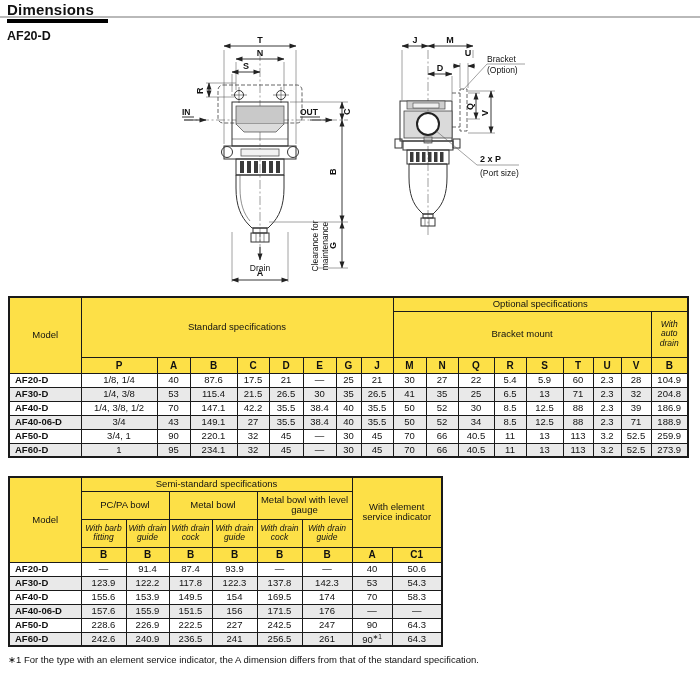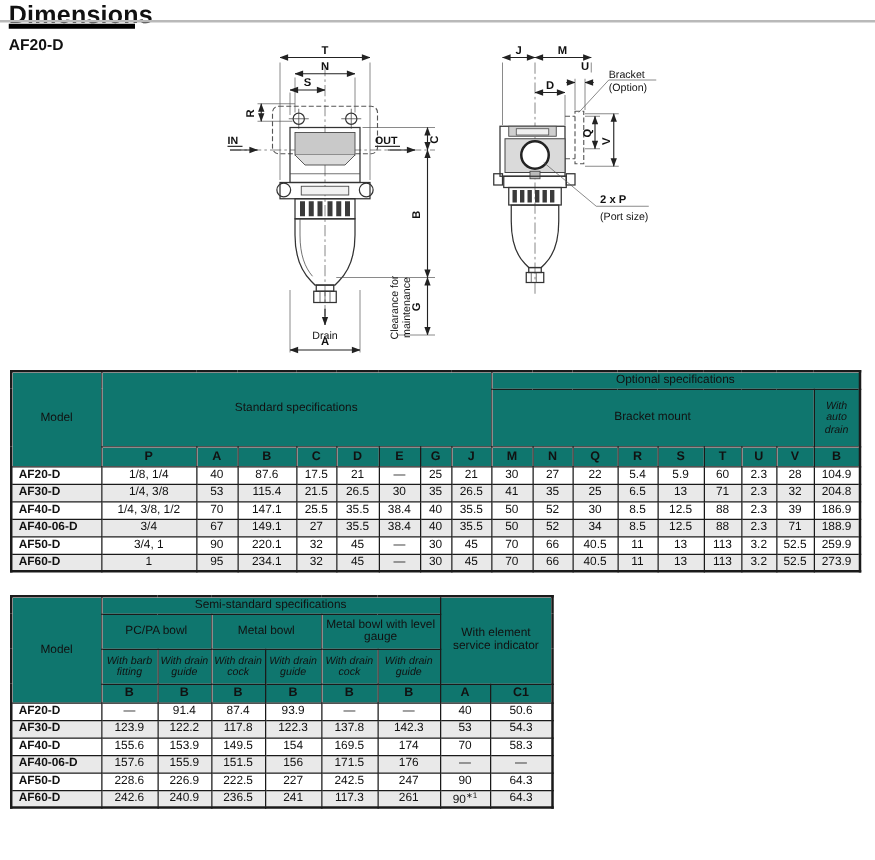--- a/index.html
+++ b/index.html
@@ -1,37 +1,37 @@
 <!DOCTYPE html>
 <html><head>
 <meta charset="utf-8">
 <style>
   html,body{margin:0;padding:0;background:#fff;}
   body{width:700px;height:688px;font-family:"Liberation Sans",sans-serif;color:#111;}
   .page{position:relative;width:700px;height:688px;background:#fff;overflow:hidden;}
 
-  .title{position:absolute;left:7px;top:1px;font-size:20px;font-weight:bold;letter-spacing:.2px;text-align:right;}
+  .title{position:absolute;left:7px;top:1px;font-size:15px;font-weight:bold;letter-spacing:.2px;text-align:right;}
   .rule-gray{position:absolute;left:0;top:16px;width:700px;height:2px;background:#b9b9b9;}
   .rule-black{position:absolute;left:7px;top:19px;width:101px;height:4px;background:#000;}
   .model-subtitle{position:absolute;left:7px;top:29px;font-size:12.5px;font-weight:bold;}
 
   svg text{font-size:9px;font-weight:bold;fill:#111;font-family:"Liberation Sans",sans-serif;}
   svg text.reg{font-weight:normal;font-size:8.5px;}
   .ol{stroke:#333;stroke-width:1;fill:none;}
   .dl{stroke:#222;stroke-width:0.9;fill:none;}
   .xl{stroke:#555;stroke-width:0.55;fill:none;}
   .cl{stroke:#777;stroke-width:0.7;fill:none;stroke-dasharray:9 2.5 2 2.5;}
   .dsh{stroke:#555;stroke-width:0.9;fill:none;stroke-dasharray:4 2;}
   .thin{stroke:#444;stroke-width:0.6;fill:none;}
 
   table{border-collapse:collapse;table-layout:fixed;background:#fff;}
   table,td,th{border:1px solid #1a1a1a;}
   table{border-width:2px;}
   th,td{font-size:9.5px;font-weight:normal;text-align:center;vertical-align:middle;padding:0 1px;overflow:hidden;line-height:1.1;}
-  th{background:#0f766e;}
+  th{background:#fde047;}
   th.let{font-weight:bold;font-size:10px;}
   th.small{font-size:8.5px;font-style:italic;}
   td.model-c{text-align:left;padding-left:5px;font-weight:bold;}
   tbody tr{height:14px;}
   tbody tr:nth-child(even) td{background:#e9e9e9;}
   tr.r14{height:14px;} tr.r46{height:46px;} tr.r16{height:16px;} tr.r28{height:28px;} tr.r15{height:15px;}
   sup{font-size:6.5px;}
 
   .t1{position:absolute;left:8px;top:296px;}
   .t2{position:absolute;left:8px;top:476px;}
@@ -332,39 +332,39 @@
           <td>71</td>
           <td>2.3</td>
           <td>32</td>
           <td>204.8</td>
         </tr>
         <tr>
           <td class="model-c">AF40-D</td>
           <td>1/4, 3/8, 1/2</td>
           <td>70</td>
           <td>147.1</td>
-          <td>25.5</td>
+          <td>42.2</td>
           <td>35.5</td>
           <td>38.4</td>
           <td>40</td>
           <td>35.5</td>
           <td>50</td>
           <td>52</td>
           <td>30</td>
           <td>8.5</td>
           <td>12.5</td>
           <td>88</td>
           <td>2.3</td>
           <td>39</td>
           <td>186.9</td>
         </tr>
         <tr>
           <td class="model-c">AF40-06-D</td>
           <td>3/4</td>
-          <td>67</td>
+          <td>43</td>
           <td>149.1</td>
           <td>27</td>
           <td>35.5</td>
           <td>38.4</td>
           <td>40</td>
           <td>35.5</td>
           <td>50</td>
           <td>52</td>
           <td>34</td>
           <td>8.5</td>
@@ -514,22 +514,26 @@
           <td>247</td>
           <td>90</td>
           <td>64.3</td>
         </tr>
         <tr>
           <td class="model-c">AF60-D</td>
           <td>242.6</td>
           <td>240.9</td>
           <td>236.5</td>
           <td>241</td>
-          <td>117.3</td>
+          <td>256.5</td>
           <td>261</td>
           <td>90<sup>∗1</sup></td>
           <td>64.3</td>
         </tr>
       </tbody>
   </table>
 
+  <div class="footnote">
+    <span>∗1</span>
+    <span>For the type with an element service indicator, the A dimension differs from that of the standard specification.</span>
+  </div>
 
 </div>
 
 </body></html>

